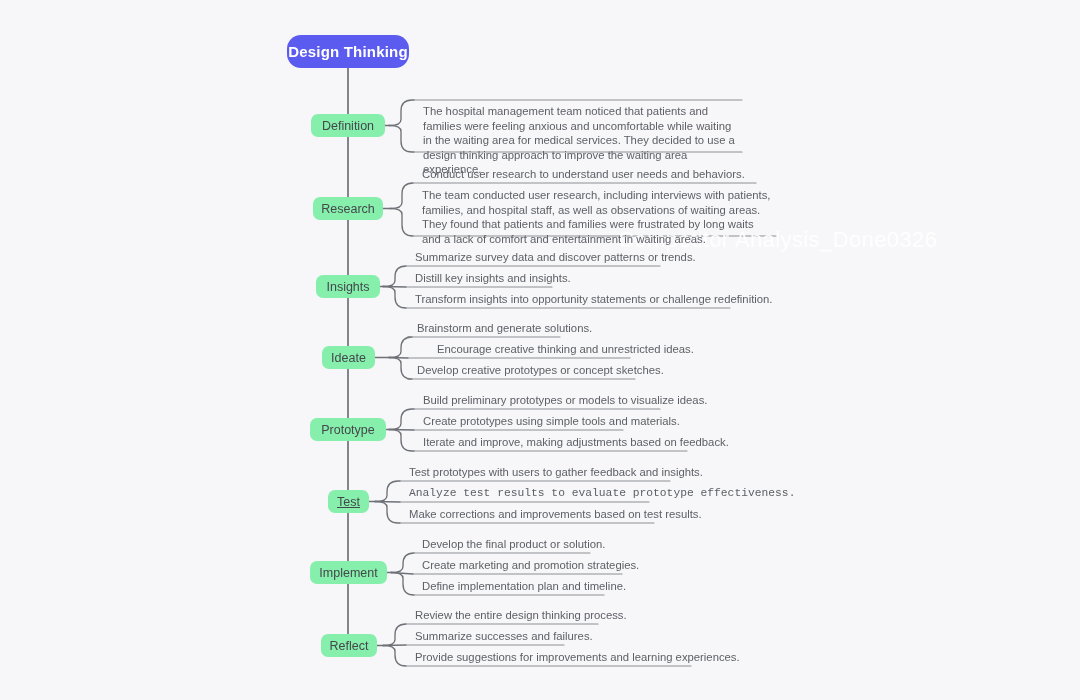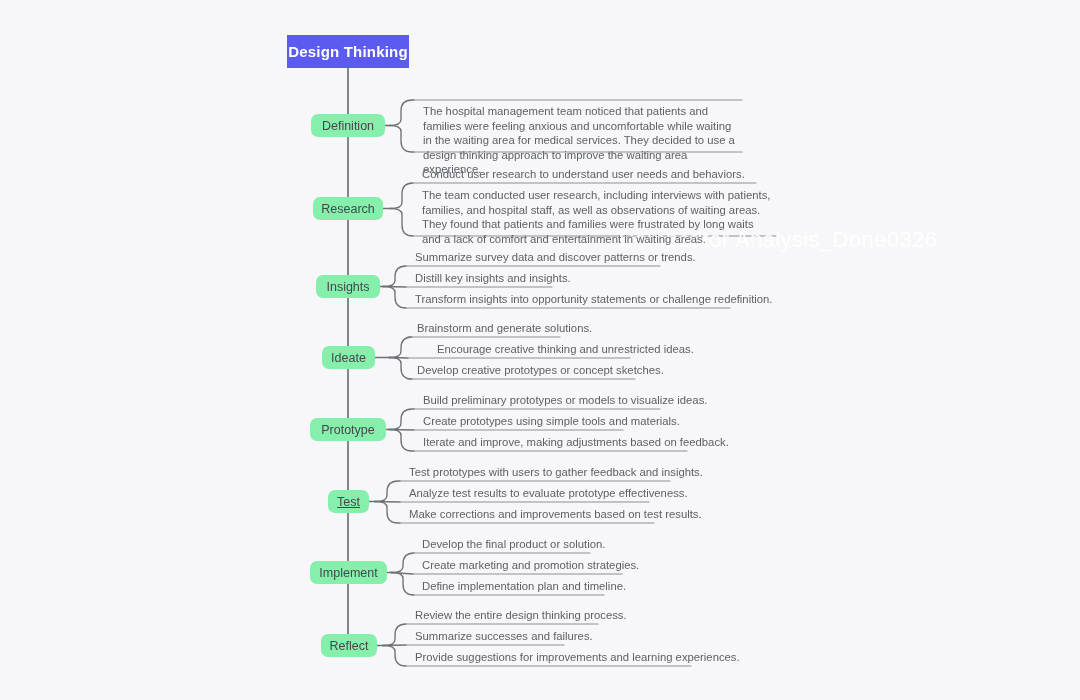--- a/index.html
+++ b/index.html
@@ -29,21 +29,21 @@
   }
 
   
   .root-node {
     position: absolute;
     background: #5b5bf0;
     color: #ffffff;
     font-size: 15px;
     font-weight: bold;
     letter-spacing: 0.2px;
-    border-radius: 0;
+    border-radius: 14px;
     display: flex;
     align-items: center;
     justify-content: center;
     white-space: nowrap;
     cursor: pointer;
   }
 
   
   .l1-node {
     position: absolute;
@@ -175,21 +175,21 @@
       <div class="l1-node" style="left: 310px; top: 418px; width: 76px; height: 23px;">
         <span>Prototype</span>
       </div>
       <div class="leaf" style="left: 420px; top: 393px;">Build preliminary prototypes or models to visualize ideas.</div>
       <div class="leaf" style="left: 420px; top: 414px;">Create prototypes using simple tools and materials.</div>
       <div class="leaf" style="left: 420px; top: 435px;">Iterate and improve, making adjustments based on feedback.</div>
       <div class="l1-node" style="left: 328px; top: 490px; width: 41px; height: 23px; text-decoration: underline;">
         <span>Test</span>
       </div>
       <div class="leaf" style="left: 406px; top: 465px;">Test prototypes with users to gather feedback and insights.</div>
-      <div class="leaf" style="left: 406px; top: 486px;">Analyze test results to evaluate prototype effectiveness.</div>
+      <div class="leaf" style="left: 406px; top: 486px; font-family: Liberation Mono, monospace;">Analyze test results to evaluate prototype effectiveness.</div>
       <div class="leaf" style="left: 406px; top: 507px;">Make corrections and improvements based on test results.</div>
       <div class="l1-node" style="left: 310px; top: 561px; width: 77px; height: 23px;">
         <span>Implement</span>
       </div>
       <div class="leaf" style="left: 419px; top: 537px;">Develop the final product or solution.</div>
       <div class="leaf" style="left: 419px; top: 558px;">Create marketing and promotion strategies.</div>
       <div class="leaf" style="left: 419px; top: 579px;">Define implementation plan and timeline.</div>
       <div class="l1-node" style="left: 321px; top: 634px; width: 56px; height: 23px;">
         <span>Reflect</span>
       </div>

